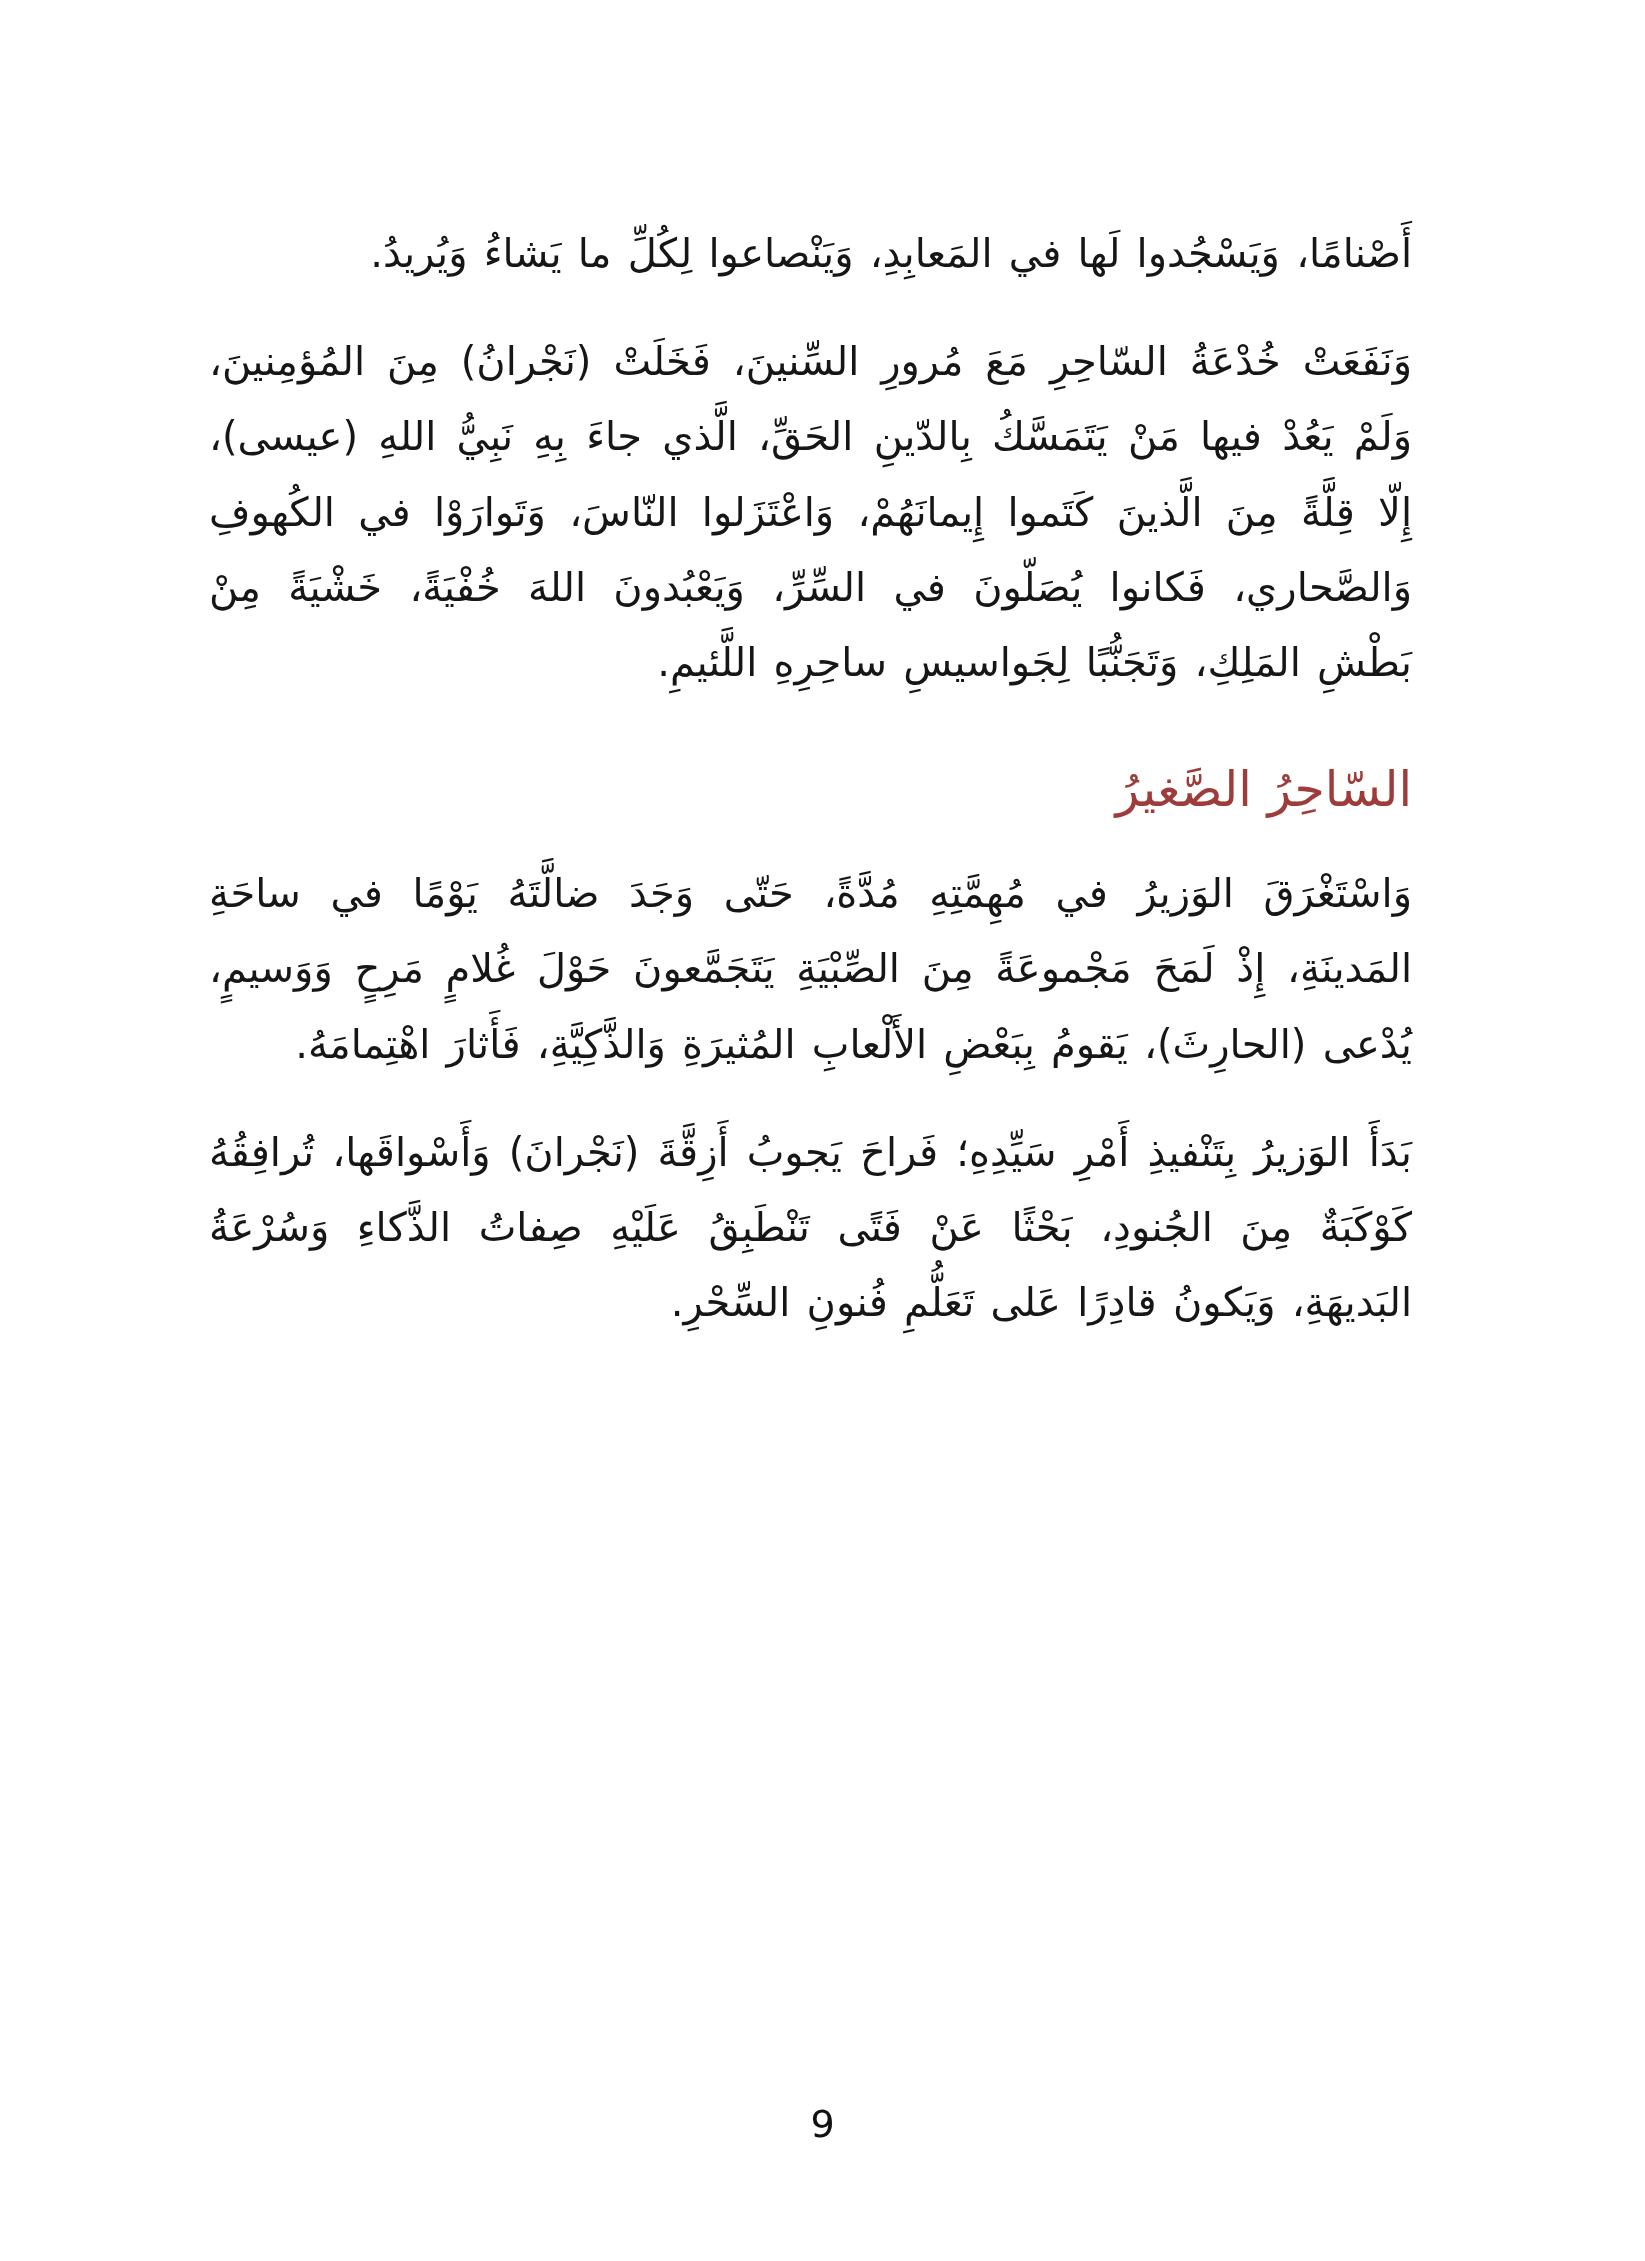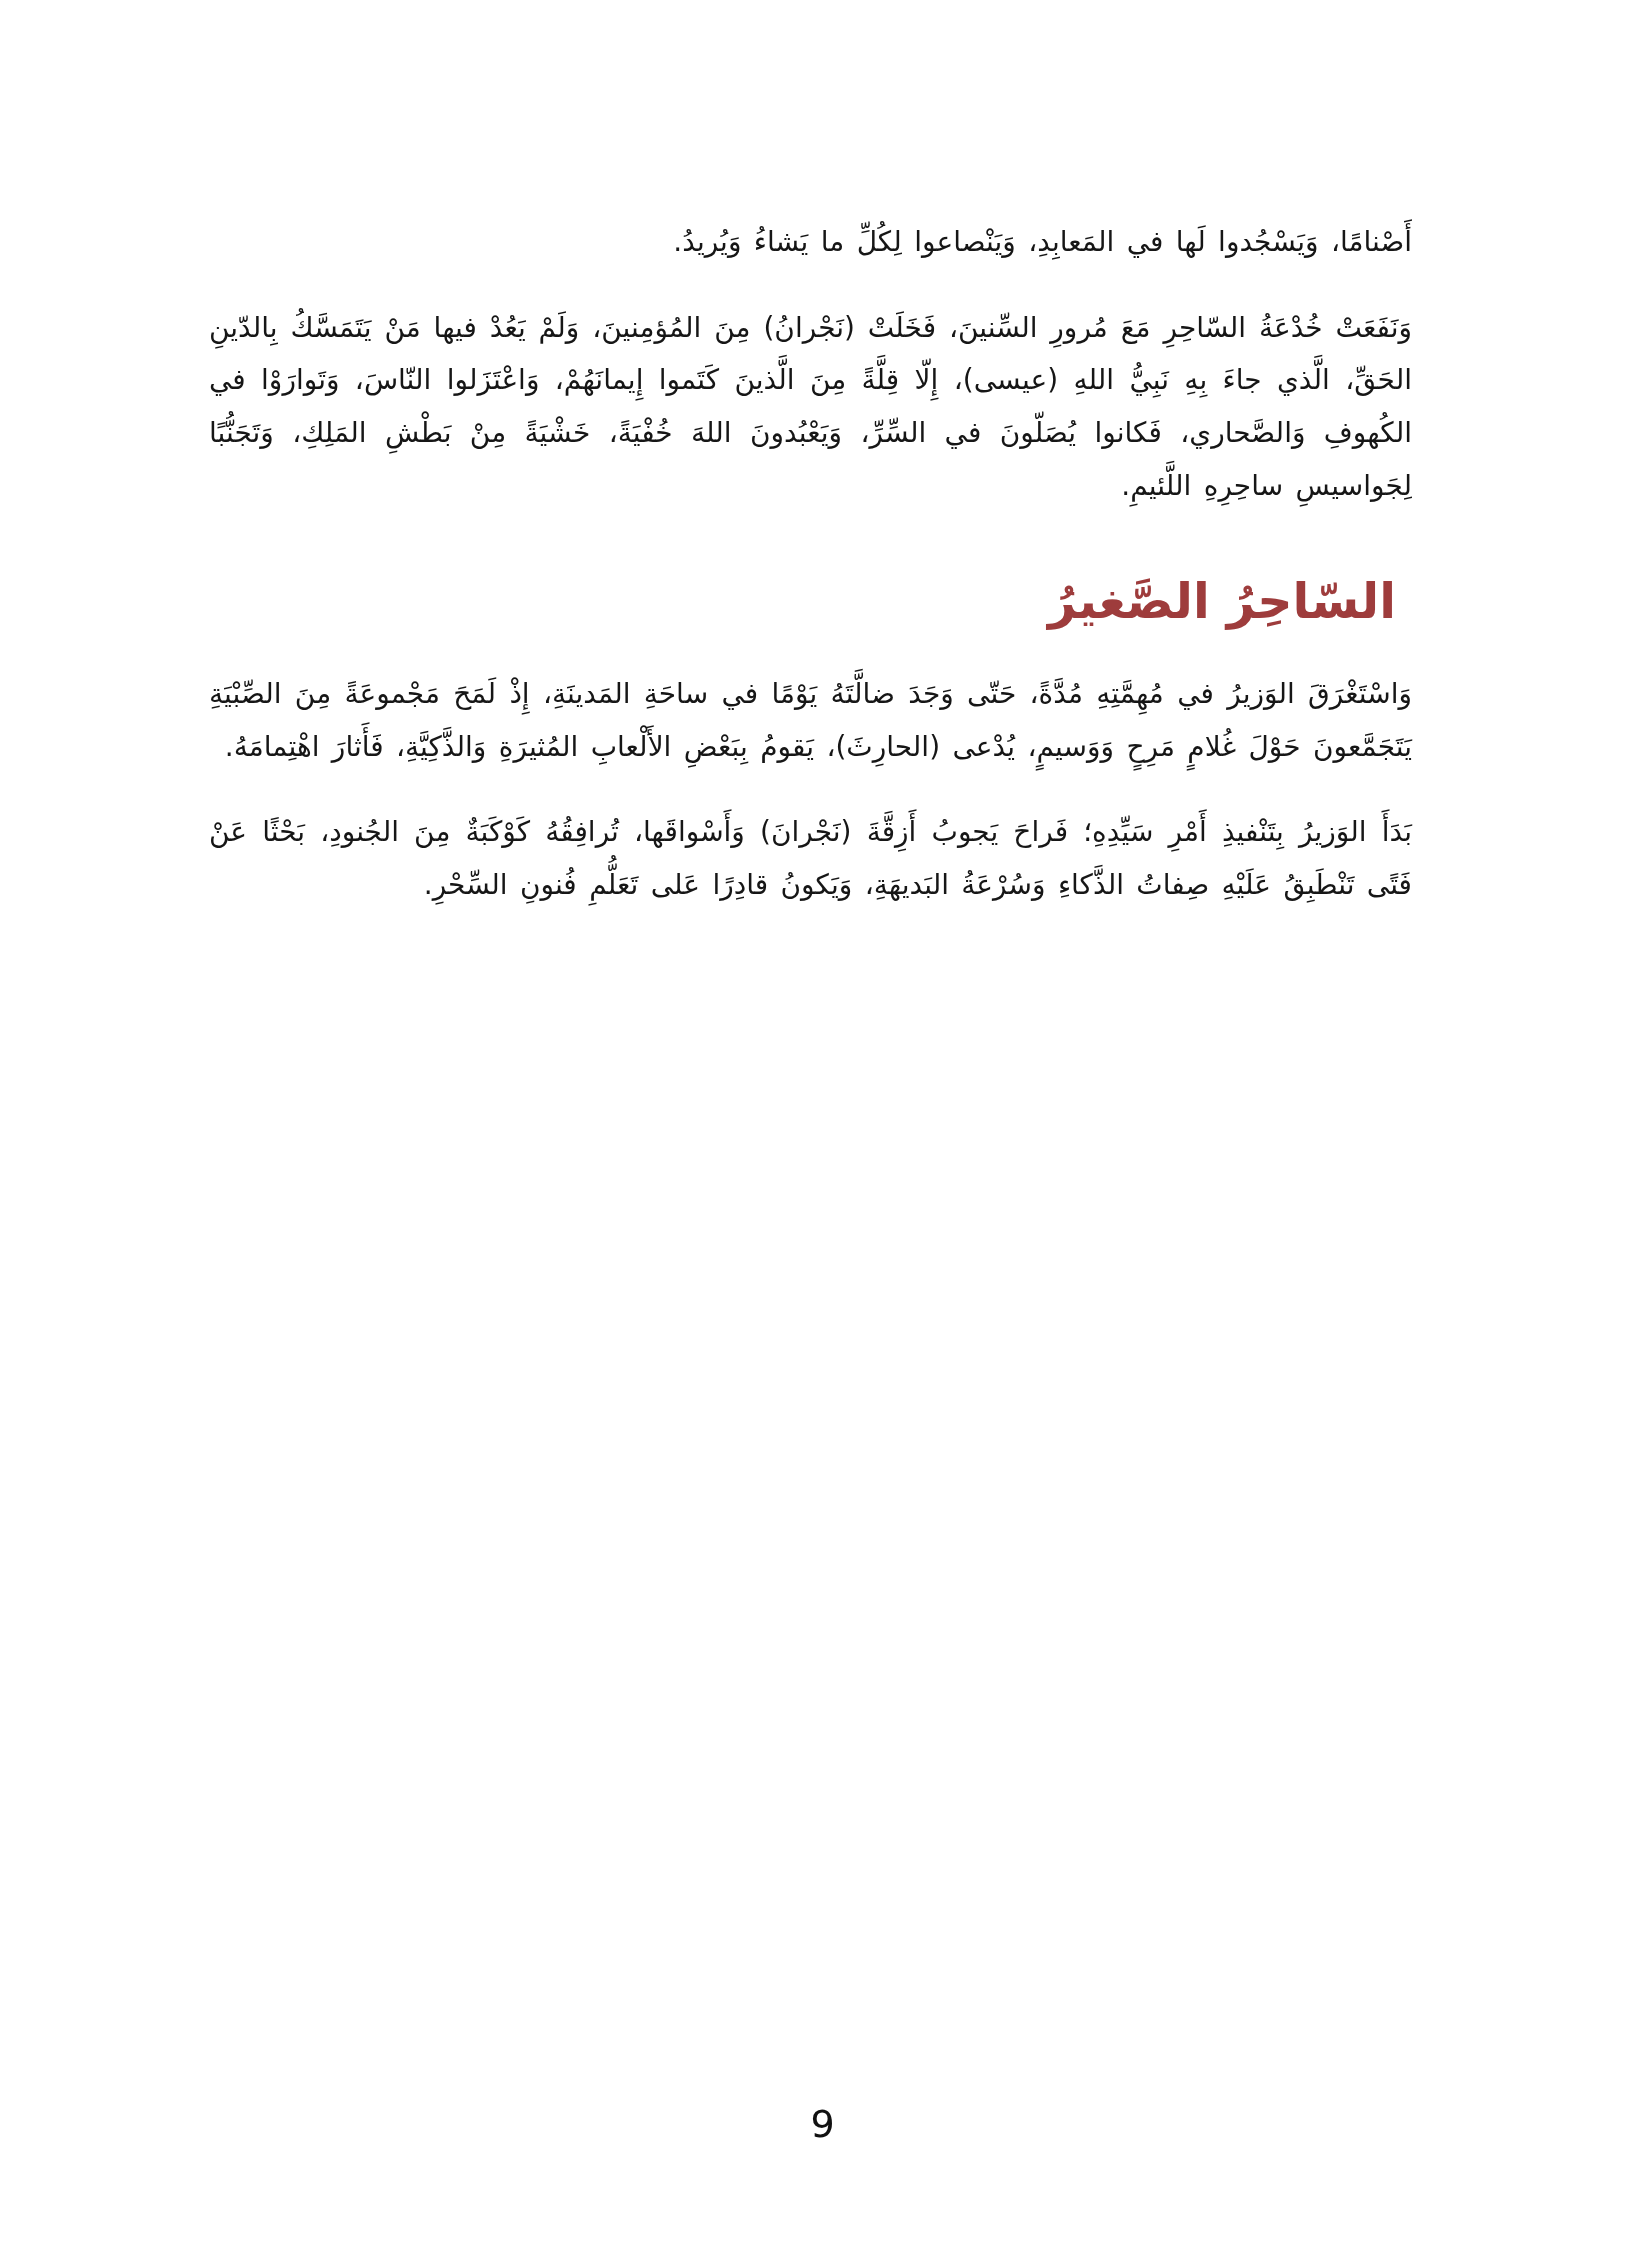--- a/index.html
+++ b/index.html
@@ -21,34 +21,34 @@
     position: absolute;
     top: 216px;
     right: 233px;
     left: 209px;
     direction: rtl;
     text-align: justify;
     color: #161616;
   }
   .body-para {
     margin: 0 0 33px 0;
-    font-size: 28px;
+    font-size: 40px;
     line-height: 1.88;
     word-spacing: 3.5px;
     text-align: justify;
     text-justify: inter-word;
   }
   .body-para:last-child {
     margin-bottom: 0;
   }
   .section-heading {
-    margin: 54px 16px 31px 0;
+    margin: 54px 0 31px 0;
     font-size: 49px;
     line-height: 1.45;
-    font-weight: bold;
+    font-weight: normal;
     color: #9e3c3c;
     text-align: right;
   }
   .page-number {
     position: absolute;
     bottom: 115px;
     left: 0;
     right: 0;
     text-align: center;
     font-size: 38px;

